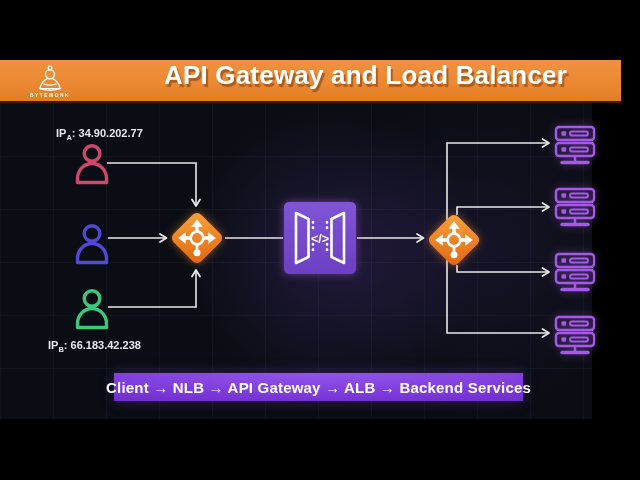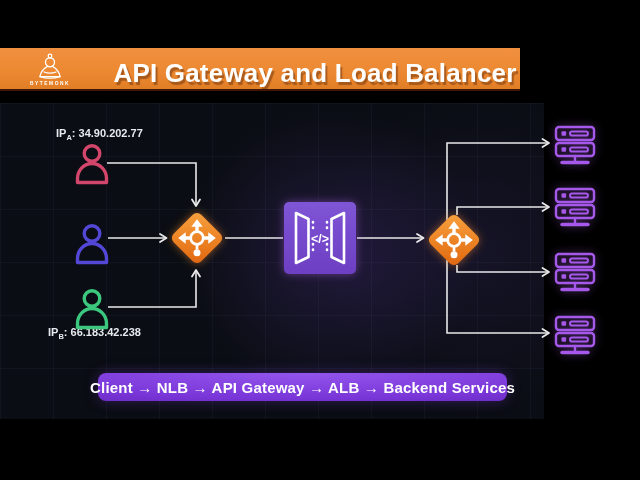--- a/index.html
+++ b/index.html
@@ -1,41 +1,41 @@
 <!DOCTYPE html>
 <html><head>
 <meta charset="utf-8">
 <style>
   html,body{margin:0;padding:0;background:#000;}
   .frame{position:relative;width:640px;height:480px;overflow:hidden;background:#000;
          font-family:"Liberation Sans",sans-serif;}
   .letterbox{position:absolute;left:0;width:640px;background:#000;}
   .letterbox.top{top:0;height:60px;}
   .letterbox.bottom{top:419px;height:61px;}
-  .header{position:absolute;left:0;top:48px;width:520px;height:41px;
+  .header{position:absolute;left:0;top:60px;width:621px;height:41px;
           background:linear-gradient(180deg,#f09040 0%,#ec8831 60%,#e07e26 100%);
-          border-bottom:2px solid #411606;display:flex;align-items:flex-end;}
+          border-bottom:2px solid #411606;display:flex;align-items:flex-start;}
   .brand{position:absolute;left:22px;top:2px;width:56px;height:38px;display:flex;
          flex-direction:column;align-items:center;justify-content:center;}
   .brand-name{color:#fff;font-size:4.8px;font-weight:bold;letter-spacing:1.6px;margin-top:1px;}
   .title{flex:1;margin-left:110px;text-align:center;color:#fff;font-size:26px;font-weight:800;
          letter-spacing:0.2px;text-shadow:2px 2.5px 1px rgba(70,25,0,0.4);}
-  .canvas{position:absolute;left:0;top:103px;width:544px;height:316px;
+  .canvas{position:absolute;left:0;top:103px;width:592px;height:316px;
           background-color:#0a0d13;
           background-image:
             radial-gradient(circle at 330px 150px, rgba(125,75,215,0.20), rgba(125,75,215,0) 40%),
             radial-gradient(circle at 480px 150px, rgba(125,75,215,0.10), rgba(125,75,215,0) 32%),
             linear-gradient(rgba(130,150,190,0.06) 1px, transparent 1px),
             linear-gradient(90deg, rgba(130,150,190,0.06) 1px, transparent 1px);
           background-size:auto,auto,53px 53px,53px 53px;text-align:center;}
   .diagram{position:absolute;left:0;top:0;width:640px;height:316px;}
   .ip-label{position:absolute;color:#e6e9ee;font-size:11px;font-weight:bold;white-space:nowrap;}
   .ip-label sub{font-size:7.5px;}
-  .ip-a{left:56px;top:24px;} .ip-c{left:48px;top:101px;} .ip-b{left:48px;top:223px;}
-  .banner{position:absolute;left:98px;top:270px;width:409px;height:28px;border-radius:8px;
+  .ip-a{left:56px;top:24px;} .ip-c{left:48px;top:101px;} .ip-b{left:48px;top:236px;}
+  .banner{position:absolute;left:114px;top:270px;width:409px;height:28px;border-radius:0;
           background:radial-gradient(130% 160% at 50% 0%, #9355ec 0%, #7a36d8 55%, #5e20b0 100%);
           box-shadow:0 0 14px rgba(130,60,220,0.35);
           display:flex;align-items:center;justify-content:center;}
   .banner span{color:#fff;font-size:15px;font-weight:bold;letter-spacing:0.2px;white-space:nowrap;}
 </style>
 </head>
 <body>
 
 <div class="frame">
   <div class="letterbox top"></div>

